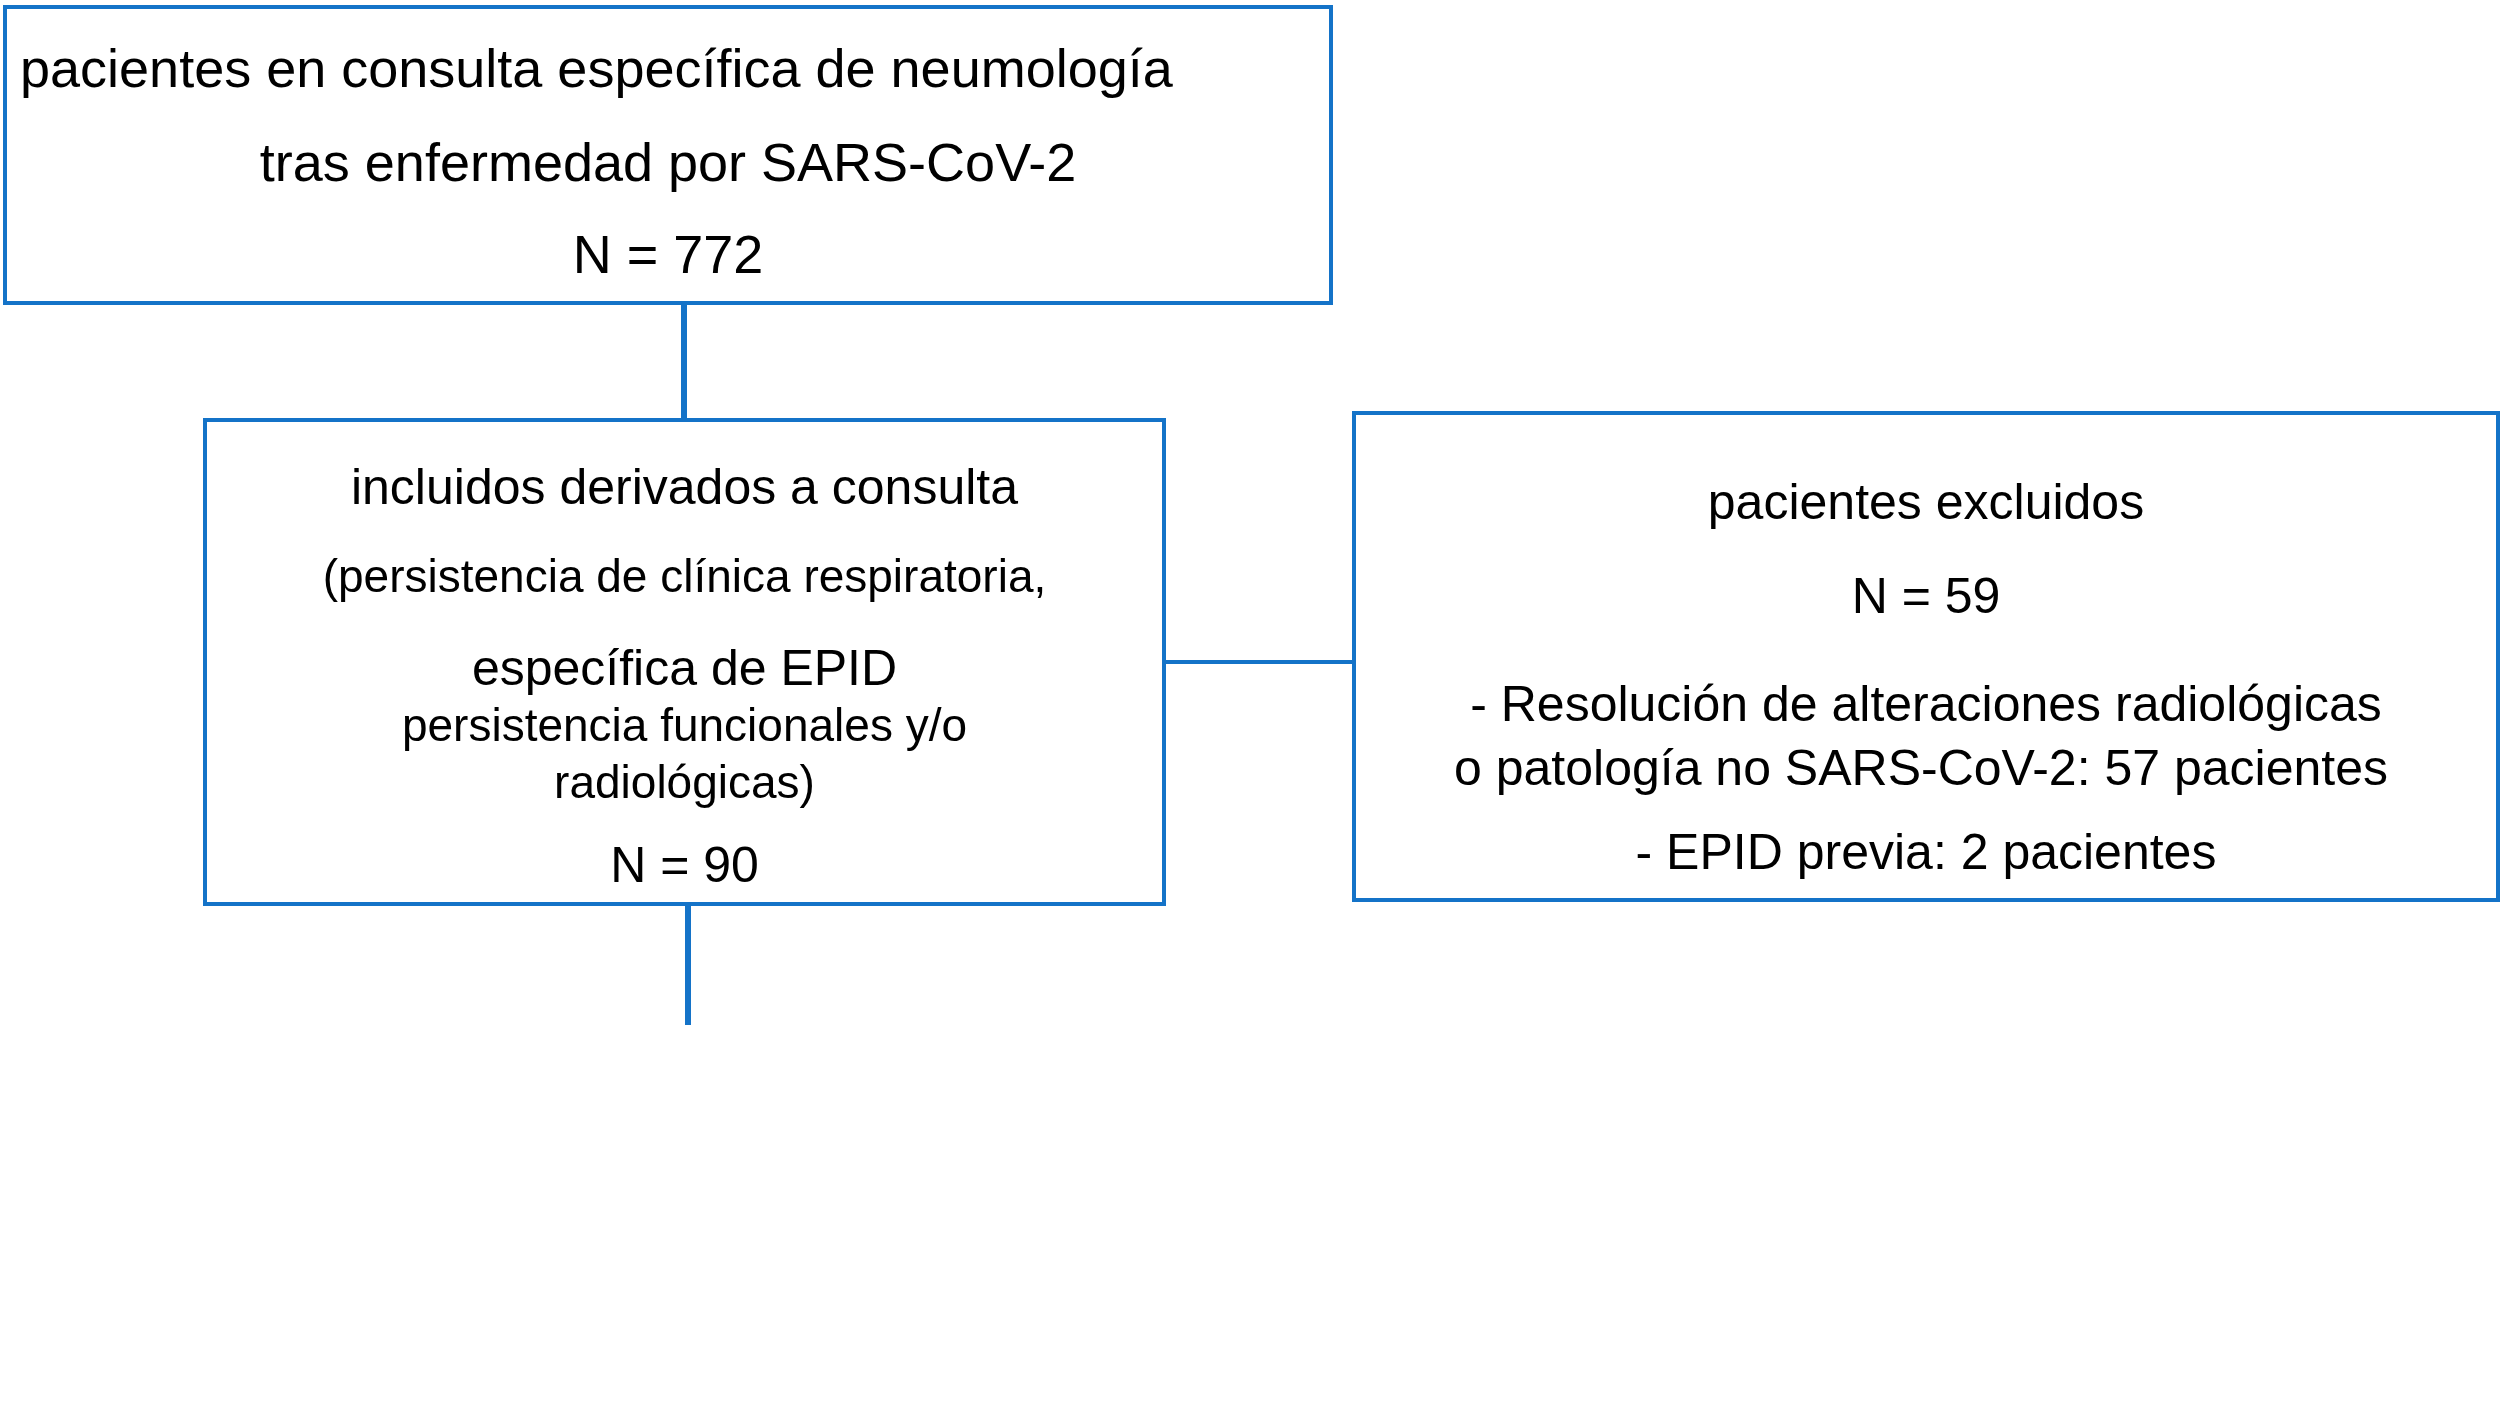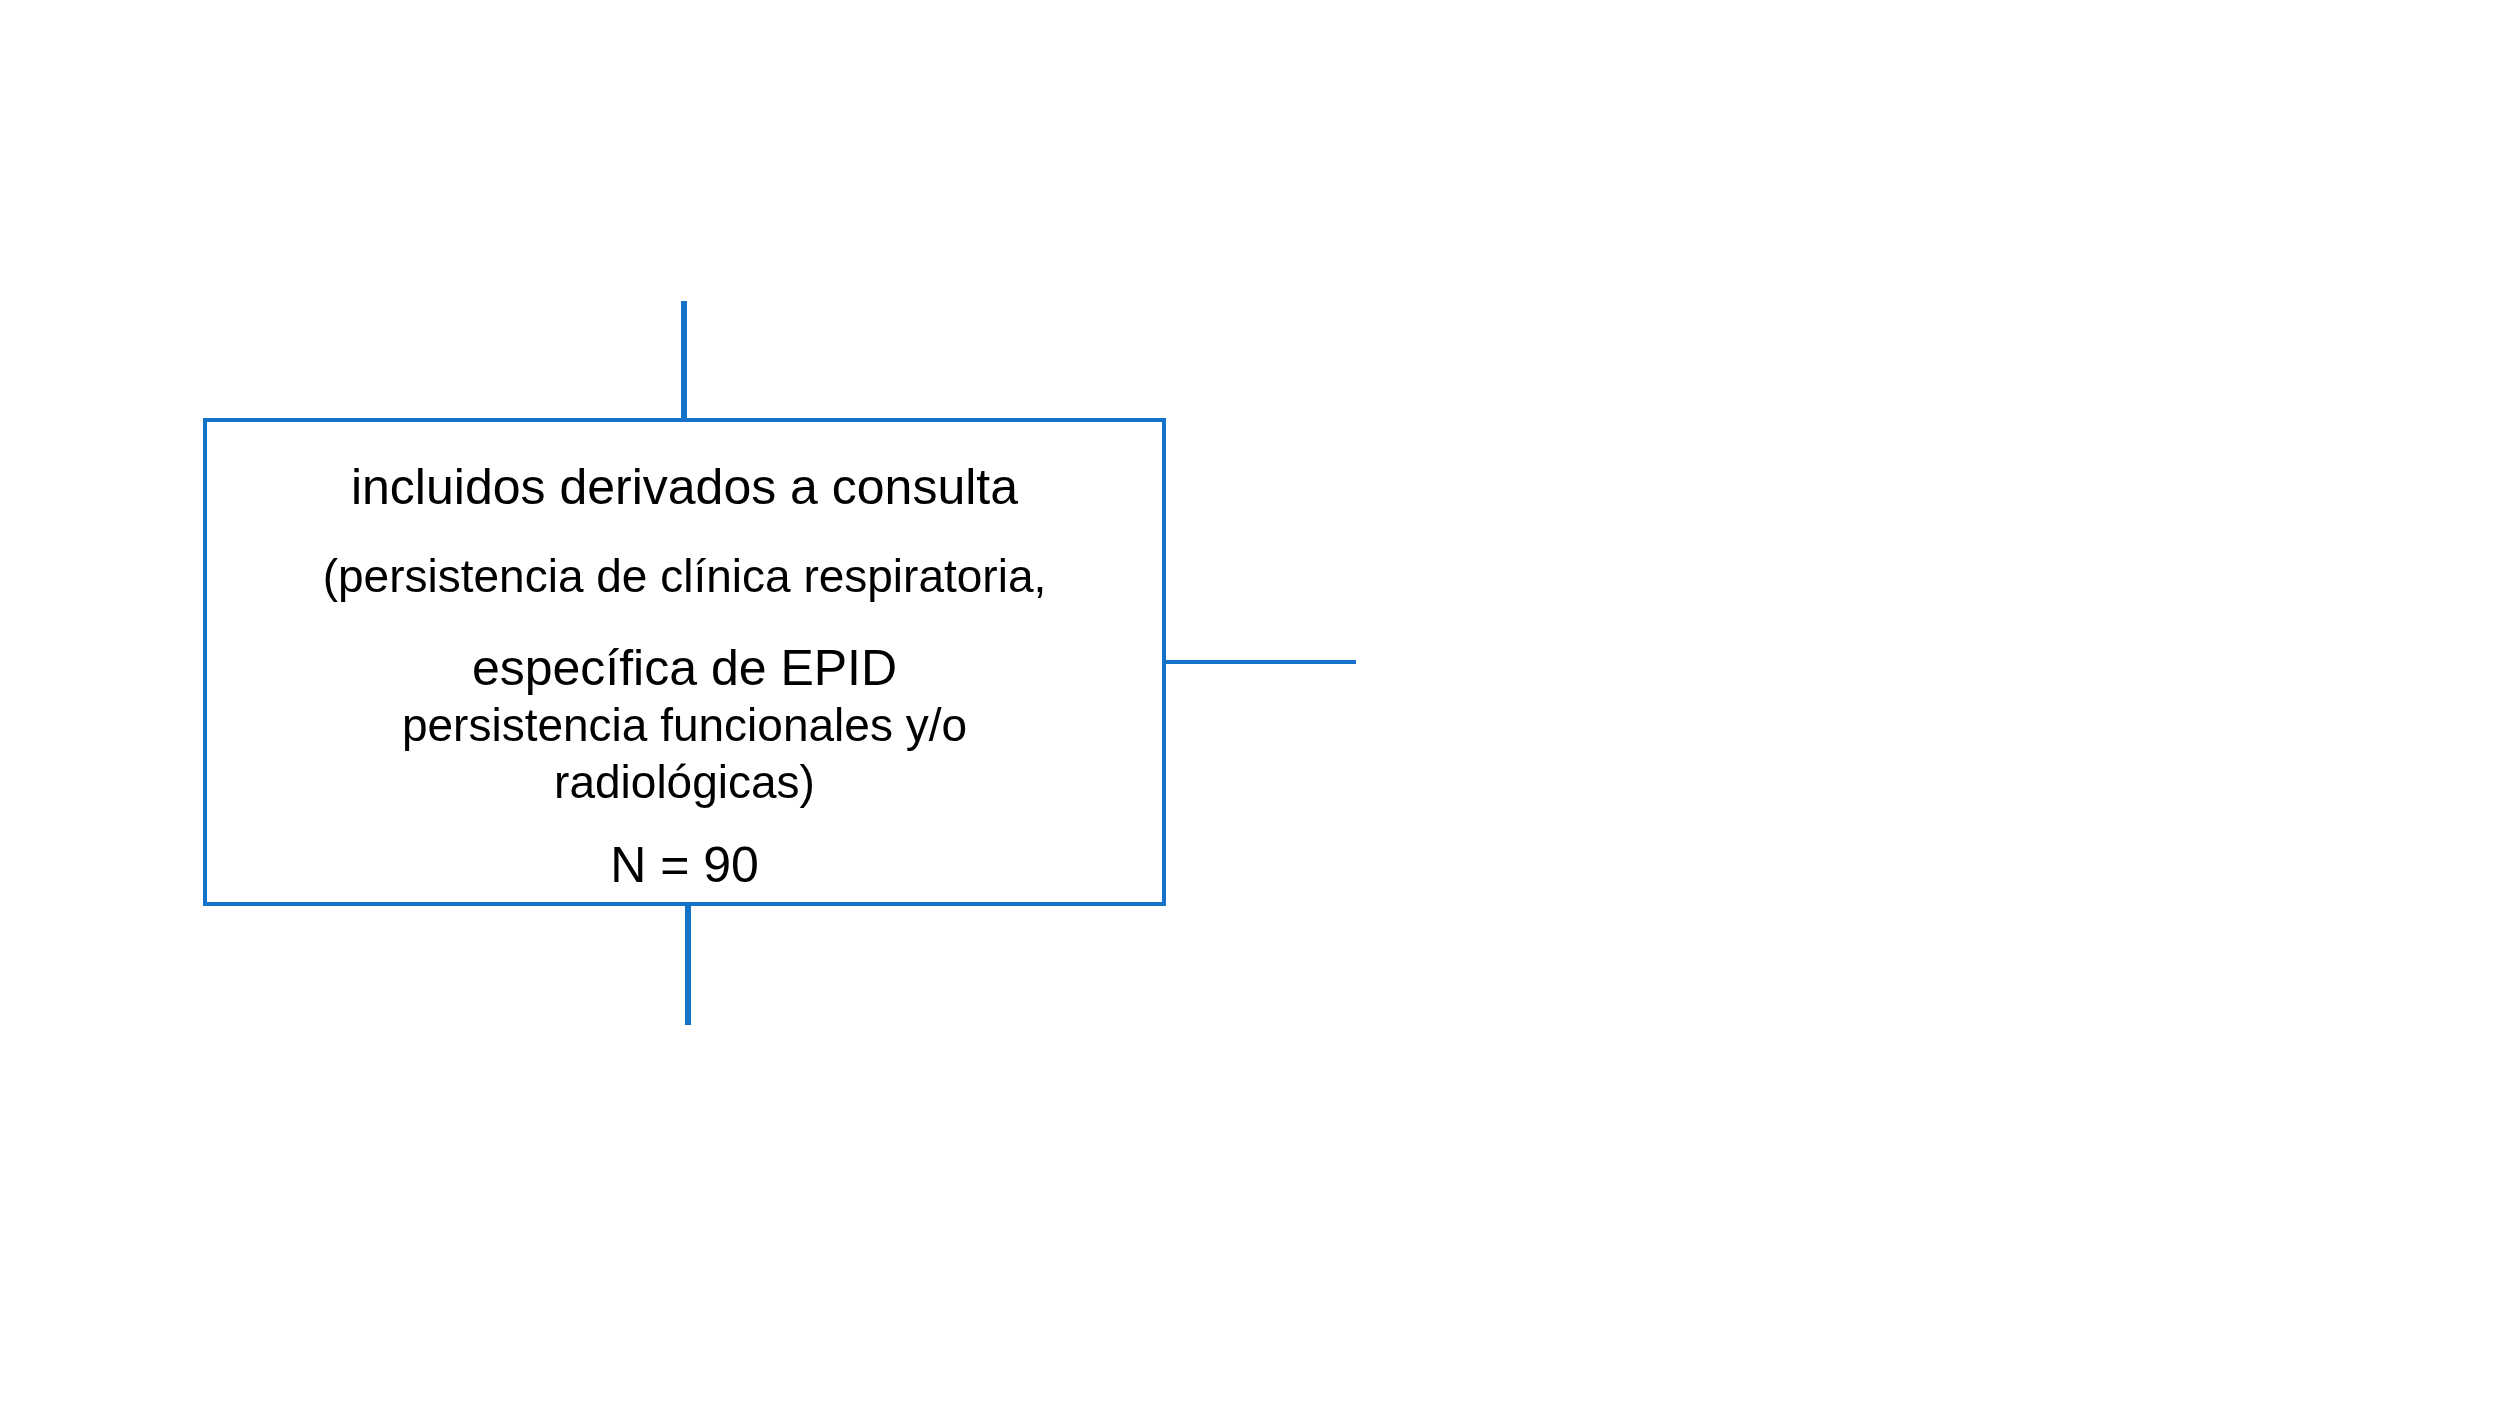--- a/index.html
+++ b/index.html
@@ -100,25 +100,37 @@
 </style>
 </head>
 <body>
 
 <div id="canvas">
 
   <div class="line" id="conn-cohort-derived"></div>
   <div class="line" id="conn-derived-excluded"></div>
   <div class="line" id="conn-derived-included"></div>
 
+  <div class="node" id="node-cohort">
+    <span class="ln ln1">pacientes en consulta específica de neumología</span>
+    <span class="ln ln2">tras enfermedad por SARS-CoV-2</span>
+    <span class="ln ln3">N = 772</span>
+  </div>
 
   <div class="node" id="node-derived">
     <span class="ln big d1">incluidos derivados a consulta</span>
     <span class="ln small d3">(persistencia de clínica respiratoria,</span>
     <span class="ln big d2">específica de EPID</span>
     <span class="ln small d4">persistencia funcionales y/o</span>
     <span class="ln small d5">radiológicas)</span>
     <span class="ln big d6">N = 90</span>
   </div>
 
+  <div class="node" id="node-excluded">
+    <span class="ln e1">pacientes excluidos</span>
+    <span class="ln e2">N = 59</span>
+    <span class="ln e3">- Resolución de alteraciones radiológicas</span>
+    <span class="ln e4">o  patología no SARS-CoV-2: 57 pacientes</span>
+    <span class="ln e5">- EPID previa: 2 pacientes</span>
+  </div>
 
 
 </div>
 
 </body></html>

